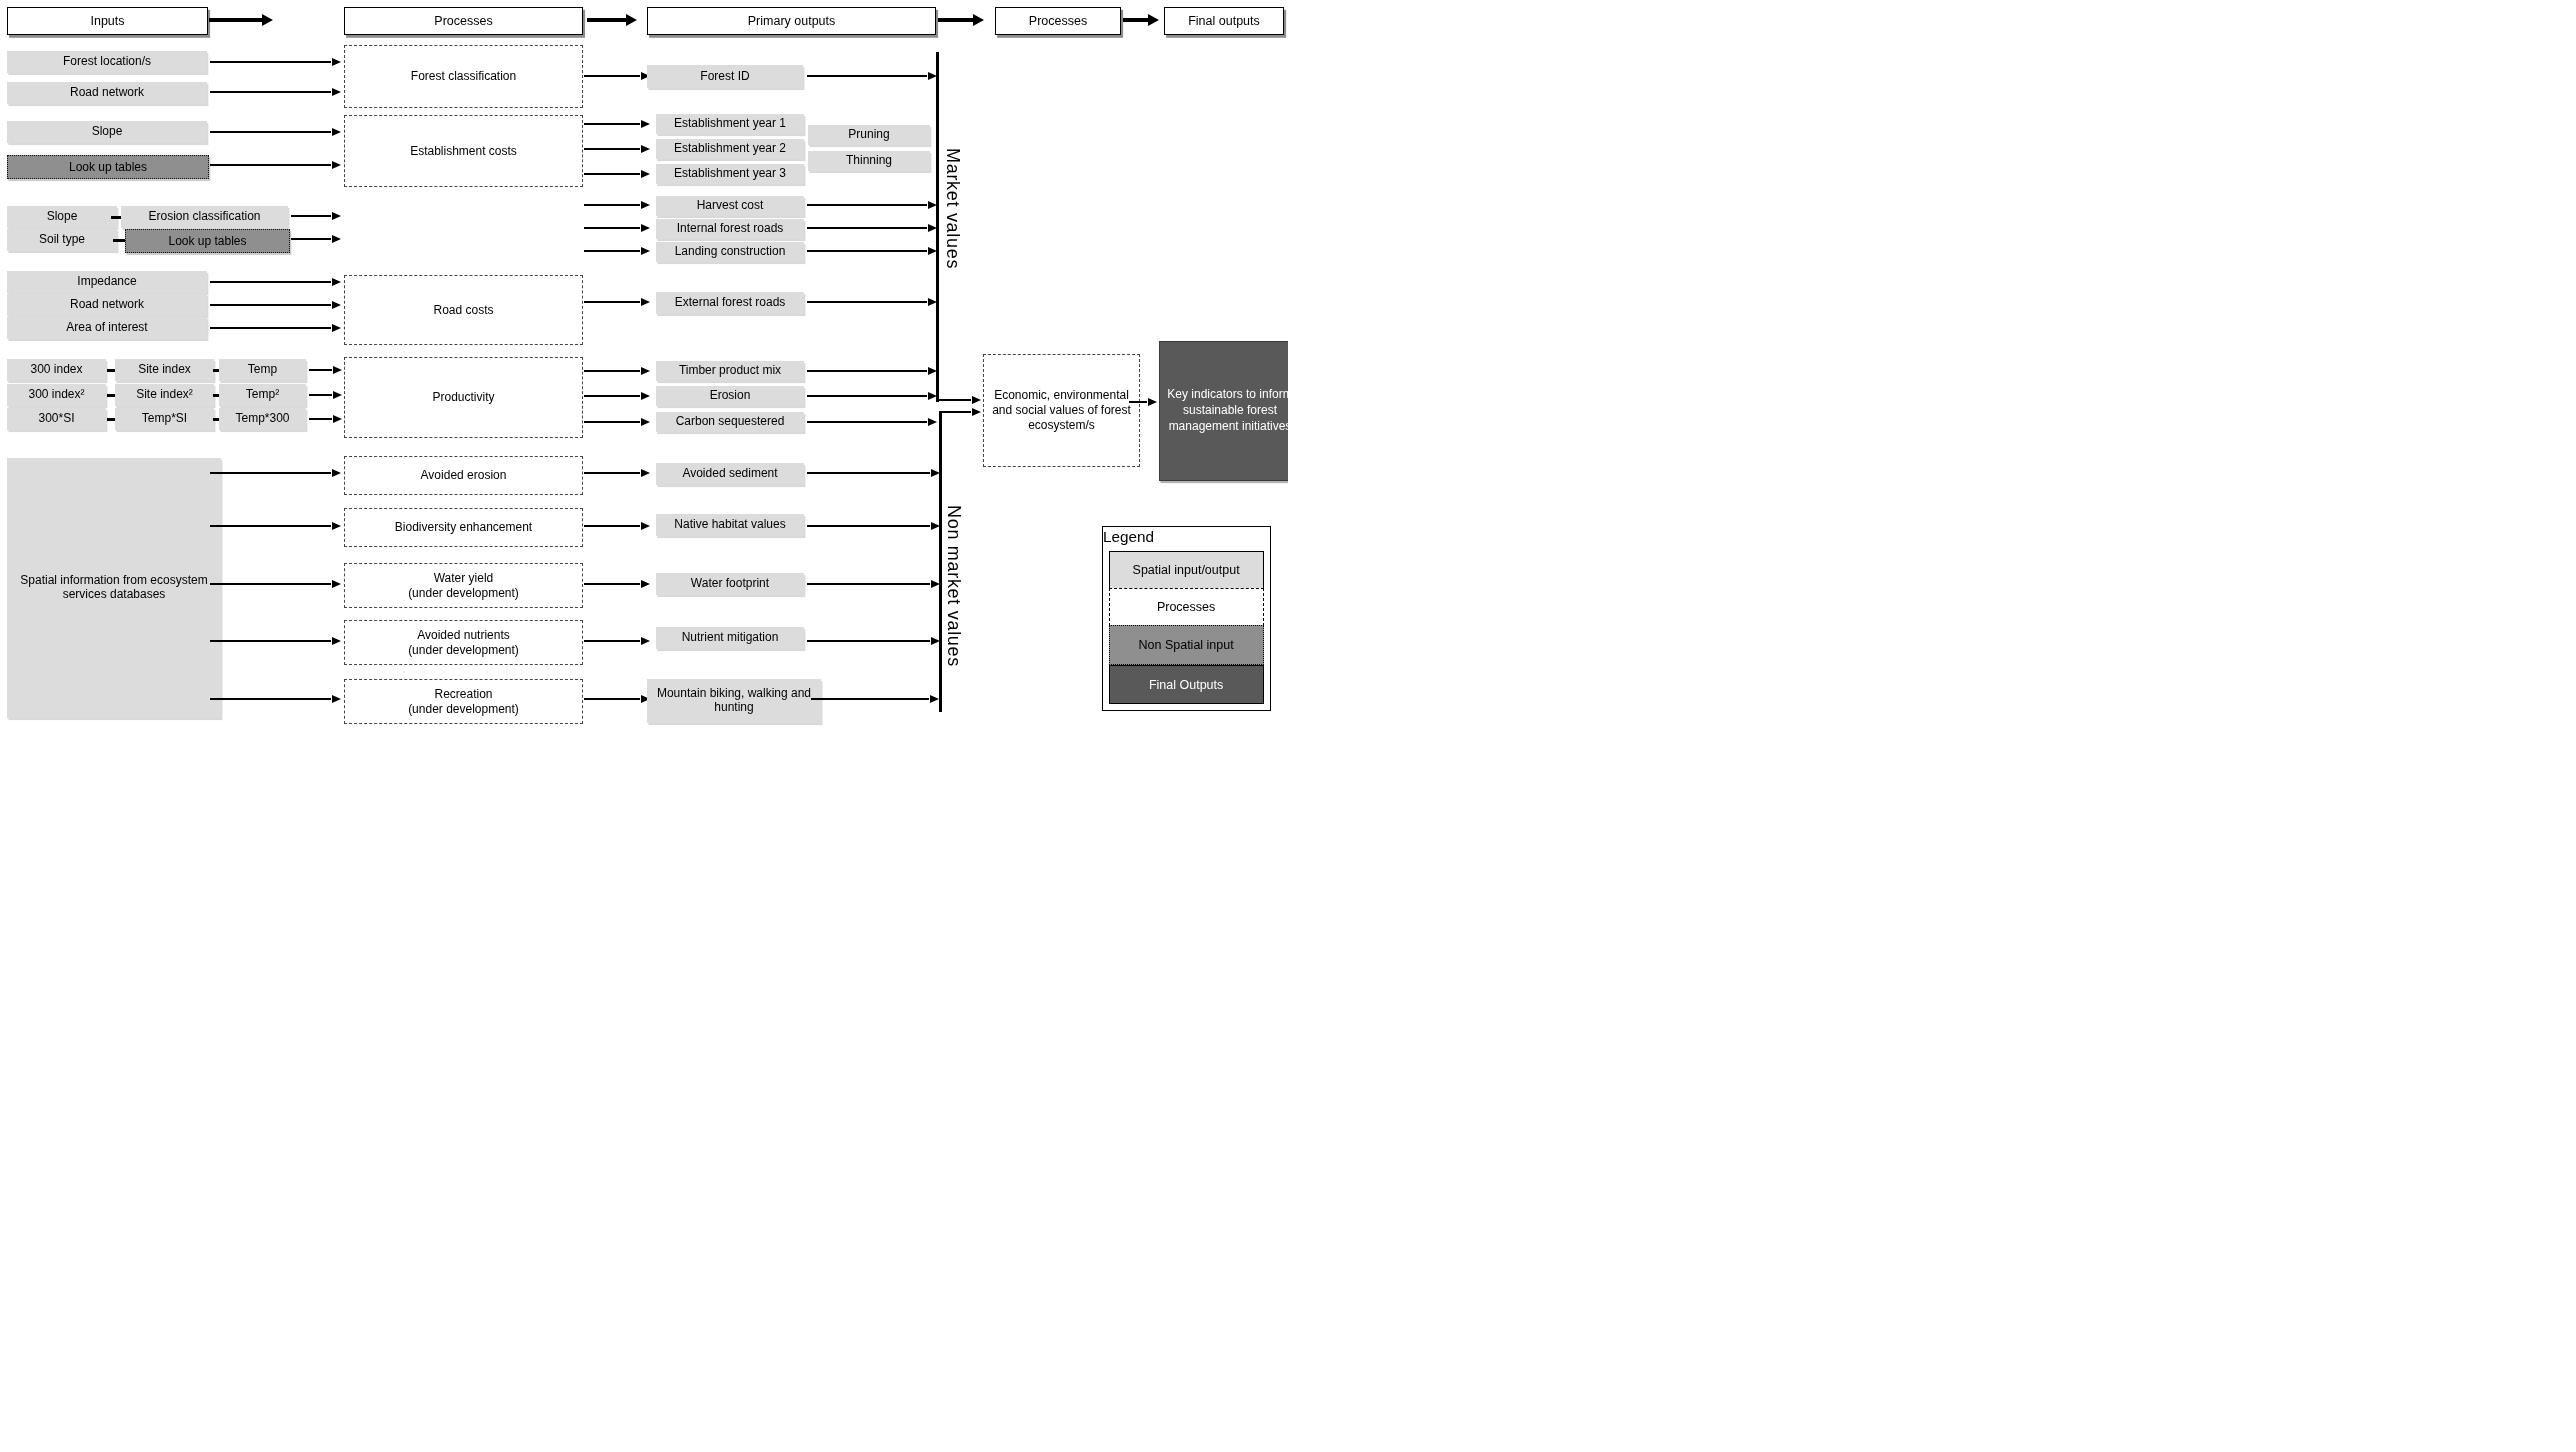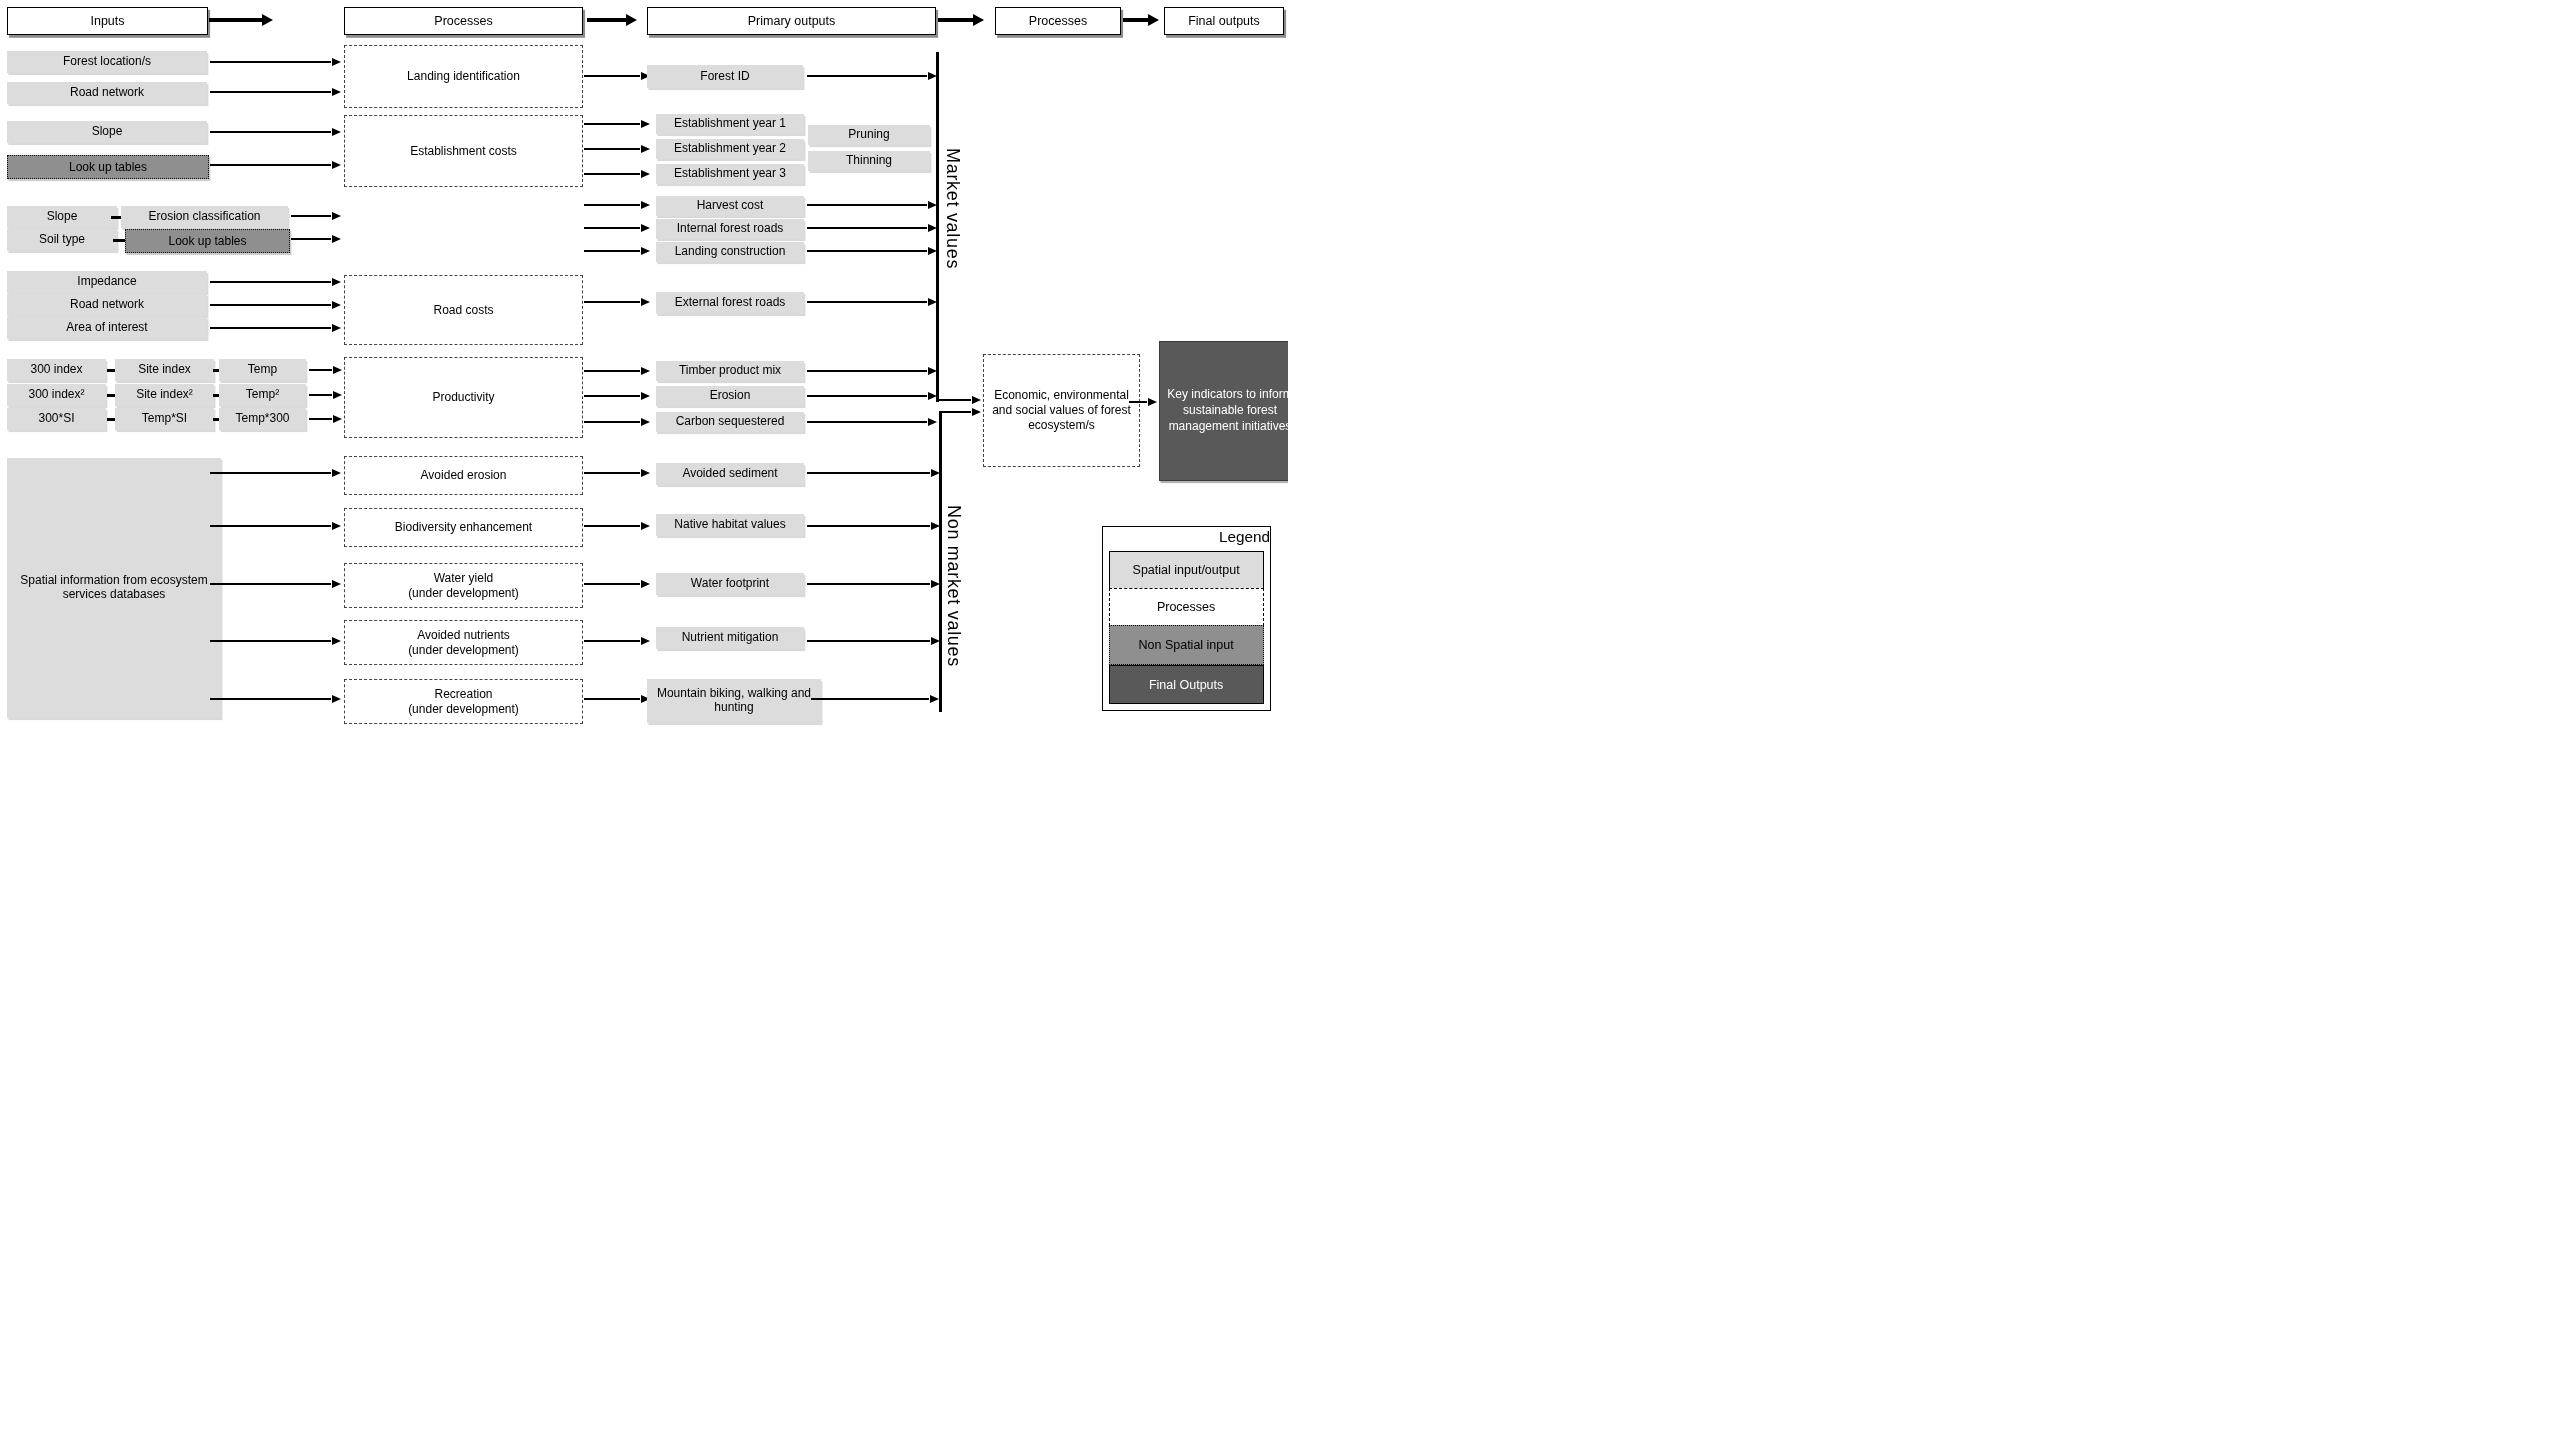--- a/index.html
+++ b/index.html
@@ -90,21 +90,21 @@
   <div class="sbox" style="left:219px;top:408px;width:87px;height:21.6px">Temp*300</div>
   <div class="arr" style="left:309px;top:418px;width:23px"></div>
 
   <div class="sbox pad" style="left:7px;top:458px;width:200px;height:254px">Spatial information from ecosystem services databases</div>
   <div class="arr" style="left:210px;top:472px;width:121px"></div>
   <div class="arr" style="left:210px;top:525px;width:121px"></div>
   <div class="arr" style="left:210px;top:583px;width:121px"></div>
   <div class="arr" style="left:210px;top:640px;width:121px"></div>
   <div class="arr" style="left:210px;top:698px;width:121px"></div>
 
-  <div class="pbox" style="left:344px;top:45px;width:237px;height:61px">Landing identification</div>
+  <div class="pbox" style="left:344px;top:45px;width:237px;height:61px">Forest classification</div>
   <div class="pbox" style="left:344px;top:115px;width:237px;height:70px">Establishment costs</div>
   <div class="pbox" style="left:344px;top:275px;width:237px;height:68px">Road costs</div>
   <div class="pbox" style="left:344px;top:357px;width:237px;height:79px">Productivity</div>
   <div class="pbox" style="left:344px;top:456px;width:237px;height:37px">Avoided erosion</div>
   <div class="pbox" style="left:344px;top:508px;width:237px;height:37px">Biodiversity enhancement</div>
   <div class="pbox" style="left:344px;top:563px;width:237px;height:43px">
     <span>Water yield</span>
     <span>(under development)</span>
   </div>
   <div class="pbox" style="left:344px;top:620px;width:237px;height:43px">
@@ -172,21 +172,21 @@
   <div class="arr" style="left:939px;top:411px;width:32px"></div>
 
   <div class="vlabel" style="left:942px;top:132px;height:153px">Market values</div>
   <div class="vlabel" style="left:943px;top:481px;height:209px">Non market values</div>
 
   <div class="pbox pad" style="left:983px;top:354px;width:141px;height:105px">Economic, environmental and social values of forest ecosystem/s</div>
   <div class="arr" style="left:1129px;top:401px;width:18px"></div>
   <div class="dbox pad" style="left:1159px;top:341px;width:126px;height:132px">Key indicators to inform sustainable forest management initiatives</div>
 
   <div style="position:absolute;left:1102px;top:526px;width:167px;height:183px;border:1.4px solid #000;background:#fff">
-    <div style="position:absolute;left:0;top:1.4px;width:100%;text-align:right;font-size:15.3px">Legend</div>
+    <div style="position:absolute;left:0;top:1.4px;width:100%;text-align:left;font-size:15.3px">Legend</div>
     <div class="legend-row" style="left:5.6px;top:24.4px;width:153px;height:36px;background:var(--c-light,#dcdcdc);border:0.7px solid #000">Spatial input/output</div>
     <div class="legend-row" style="left:5.6px;top:61px;width:153px;height:36px;background:#fff;border:1.4px dashed #000">Processes</div>
     <div class="legend-row" style="left:5.6px;top:98px;width:153px;height:38px;background:var(--c-mid,#8f8f8f);border:1.4px dotted #000">Non Spatial input</div>
     <div class="legend-row" style="left:5.6px;top:138px;width:153px;height:37px;background:var(--c-dark,#595959);color:#fff;border:0.7px solid #000">Final Outputs</div>
   </div>
 
 </div>
 
 
 </body></html>

